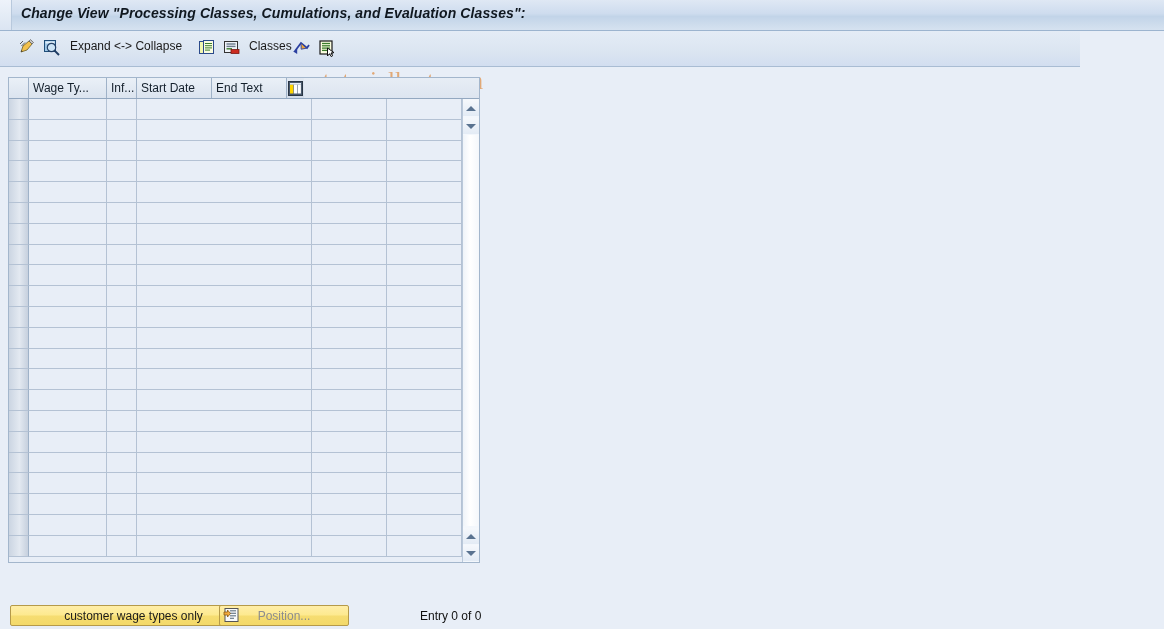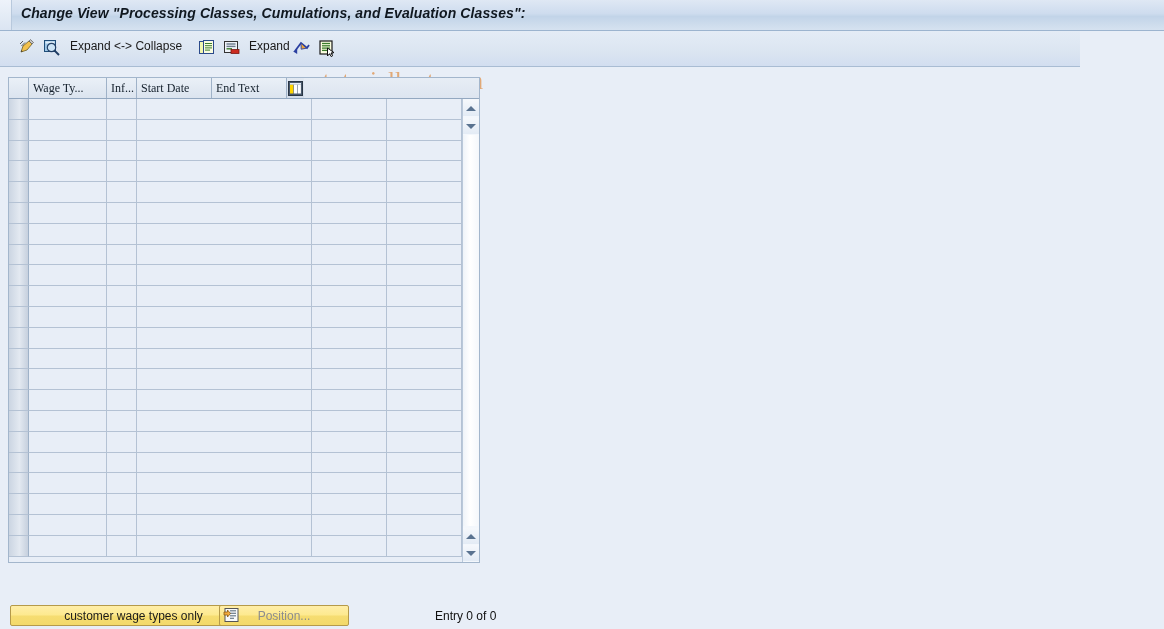--- a/index.html
+++ b/index.html
@@ -103,21 +103,20 @@
   }
   .grid-head {
     position: absolute;
     left: 0; top: 0;
     width: 470px;
     height: 21px;
     background: linear-gradient(to bottom, #e7edf5 0%, #dde5f0 100%);
     border-bottom: 1px solid #93a8c0;
     box-sizing: border-box;
     display: flex;
-    font-family: Liberation Serif, serif;
   }
   .hcell {
     height: 20px;
     line-height: 20px;
     font-size: 12px;
     color: #14202c;
     border-right: 1px solid #9fb2c8;
     box-sizing: border-box;
     padding-left: 4px;
     overflow: hidden;
@@ -238,21 +237,21 @@
     left: 219px; top: 605px; width: 130px;
     color: #8d8d8d;
     justify-content: center;
   }
   #btn-position .pos-icon {
     position: absolute;
     left: 3px; top: 1px;
   }
   .entry-text {
     position: absolute;
-    left: 435px;
+    left: 420px;
     top: 609px;
     font-size: 12px;
     color: #101010;
     white-space: nowrap;
   }
 </style>
 </head>
 <body>
 
 <div class="titlebar">
@@ -296,21 +295,21 @@
   <div class="tbtn" id="tb-delete" style="left:221px;width:22px;">
     <svg class="icon-svg" width="18" height="18" viewBox="0 0 18 18">
       <rect x="1.5" y="2.5" width="13" height="11" fill="#eef2f8" stroke="#333" stroke-width="1"></rect>
       <line x1="3.5" y1="5" x2="12.5" y2="5" stroke="#6b7b8c" stroke-width="1.4"></line>
       <line x1="3.5" y1="7.4" x2="12.5" y2="7.4" stroke="#6b7b8c" stroke-width="1.4"></line>
       <line x1="3.5" y1="9.8" x2="9" y2="9.8" stroke="#3a7d2c" stroke-width="1.4"></line>
       <rect x="8" y="10.5" width="8" height="4" fill="#cc2b20" stroke="#7a1a12" stroke-width="0.8"></rect>
     </svg>
   </div>
 
-  <div class="tbtn-label" id="tb-delimit" style="left:249px;">Expand</div>
+  <div class="tbtn-label" id="tb-delimit" style="left:249px;">Classes</div>
 
   <div class="tbtn" id="tb-undo" style="left:291px;width:22px;">
     <svg class="icon-svg" width="20" height="18" viewBox="0 0 20 18">
       <path d="M3 12 L9 4 L15 9 L17 6" fill="none" stroke="#2a3fa0" stroke-width="1.8"></path>
       <path d="M9 4 L14.5 9.2 L9.2 10.2 Z" fill="#e8a33d" stroke="#2a3fa0" stroke-width="0.9"></path>
       <path d="M1.2 12.6 L5.2 9.8 L5.2 15 Z" fill="#2a3fa0"></path>
     </svg>
   </div>
 
   <div class="tbtn" id="tb-details" style="left:316px;width:22px;">

